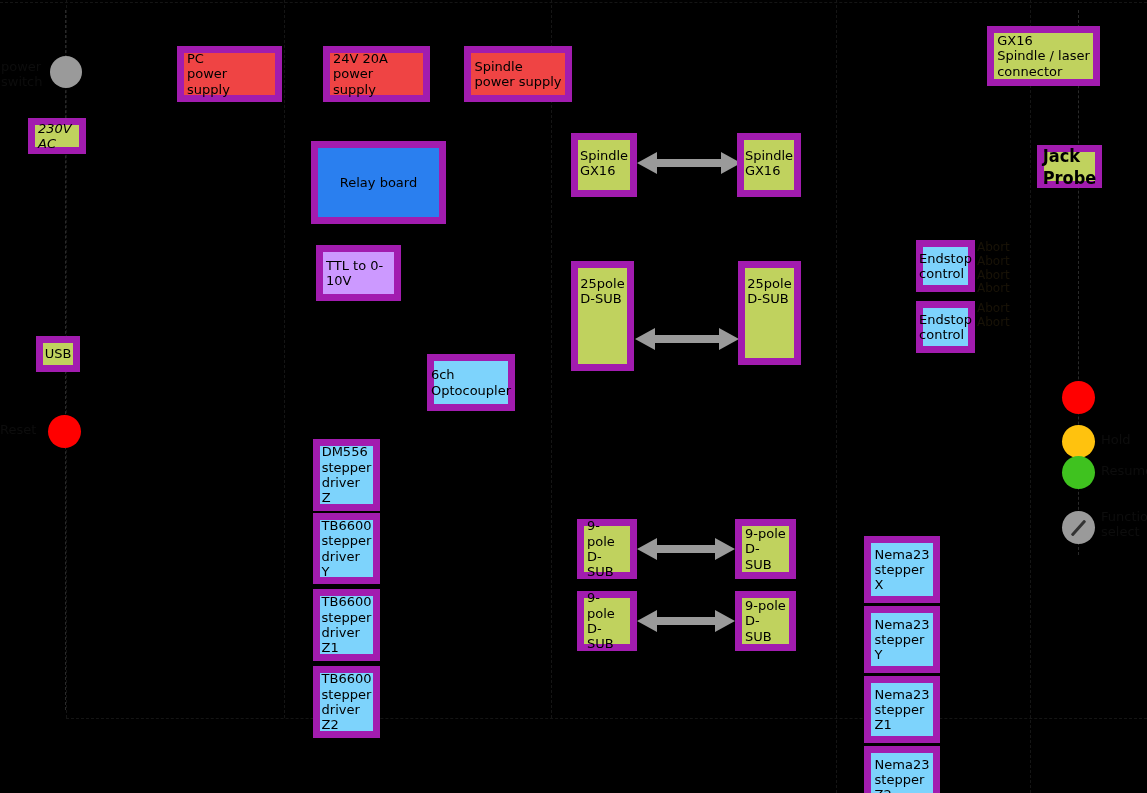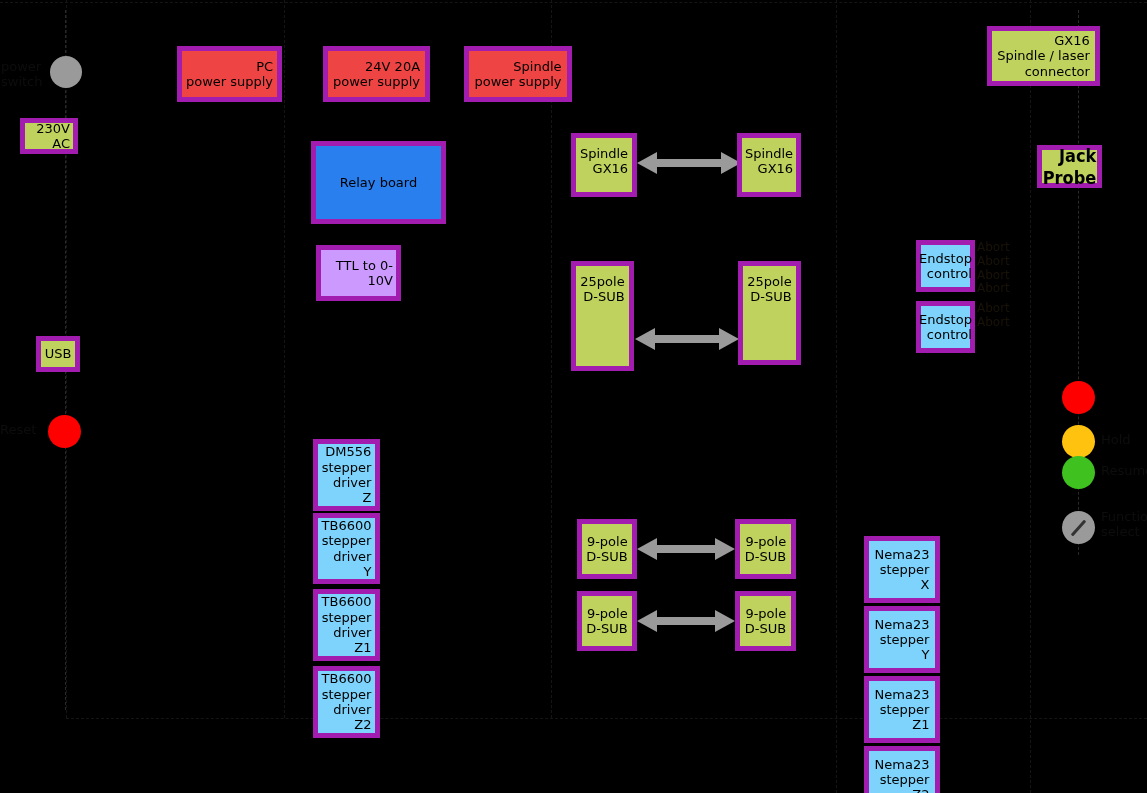--- a/index.html
+++ b/index.html
@@ -11,23 +11,23 @@
   .stage{position:absolute;inset:0;}
 
   
   .vline{position:absolute;width:0;border-left:1px dashed #151515;}
   .hline{position:absolute;height:0;border-top:1px dashed #151515;}
   .vline-grey{position:absolute;width:0;border-left:1px dashed #2a2a2a;}
 
   
   .node{
     position:absolute;box-sizing:border-box;
-    border:5px solid #a21caf;
+    border:7px solid #a21caf;
     display:flex;align-items:center;justify-content:center;
-    text-align:right;line-height:1.18;
+    text-align:left;line-height:1.18;
     font-size:13px;color:#000;
     padding:2px 3px;
     white-space:pre-line;
   }
   .node.top{align-items:flex-start;padding-top:8px;}
 
   .green {background:#c0d25e;}
   .purple{background:#ef4444;}
   .violet{background:#cc99ff;}
   .blue  {background:#2a7fef;}
@@ -69,21 +69,21 @@
   <div class="hline" style="left:66px;  top:718px; width:1081px;"></div>
   <div class="hline" style="left:0;     top:2px;   width:1147px;"></div>
   <div class="vline-grey" style="left:65px; top:10px; height:700px;"></div>
   <div class="vline-grey" style="left:1078px; top:10px; height:545px;"></div>
 
   <div class="dim" style="left:1px;top:60px;width:62px;">power
 switch</div>
 
   <div class="circ circ-grey" style="left:50px;top:56px;width:32px;height:32px;"></div>
 
-  <div class="node green" style="left:20px;top:118px;width:58px;height:36px;">230V AC</div>
+  <div class="node green" style="left:28px;top:118px;width:58px;height:36px;font-style:italic;">230V AC</div>
 
   <div class="node green" style="left:36px;top:336px;width:44px;height:36px;">USB</div>
 
   <div class="dim" style="left:0px;top:423px;width:46px;">Reset</div>
 
   <div class="circ circ-red" style="left:48px;top:415px;width:33px;height:33px;"></div>
 
 
   <div class="node purple" style="left:177px;top:46px;width:105px;height:56px;">PC
 power supply</div>
@@ -92,20 +92,22 @@
 power supply</div>
 
   <div class="node purple" style="left:464px;top:46px;width:108px;height:56px;">Spindle
 power supply</div>
 
   <div class="node blue" style="left:311px;top:141px;width:135px;height:83px;">Relay board</div>
 
   <div class="node violet" style="left:316px;top:245px;width:85px;height:56px;">TTL to 0-10V</div>
 
 
+  <div class="node yellow" style="left:427px;top:354px;width:88px;height:57px;">6ch
+Optocoupler</div>
 
   <div class="node orange" style="left:313px;top:411px;width:67px;height:72px;">DM556
 stepper
 driver
 Z</div>
   <div class="node orange" style="left:313px;top:485px;width:67px;height:71px;">TB6600
 stepper
 driver
 Y</div>
   <div class="node orange" style="left:313px;top:561px;width:67px;height:72px;">TB6600

